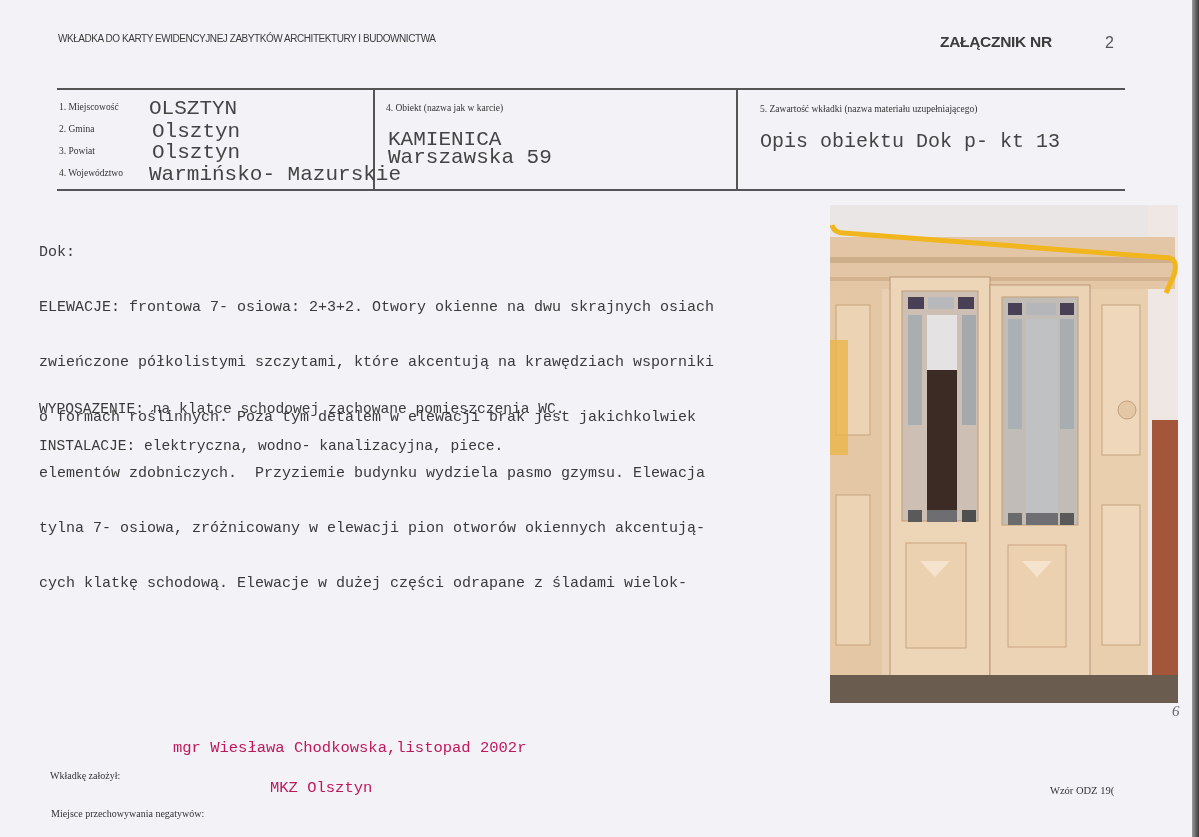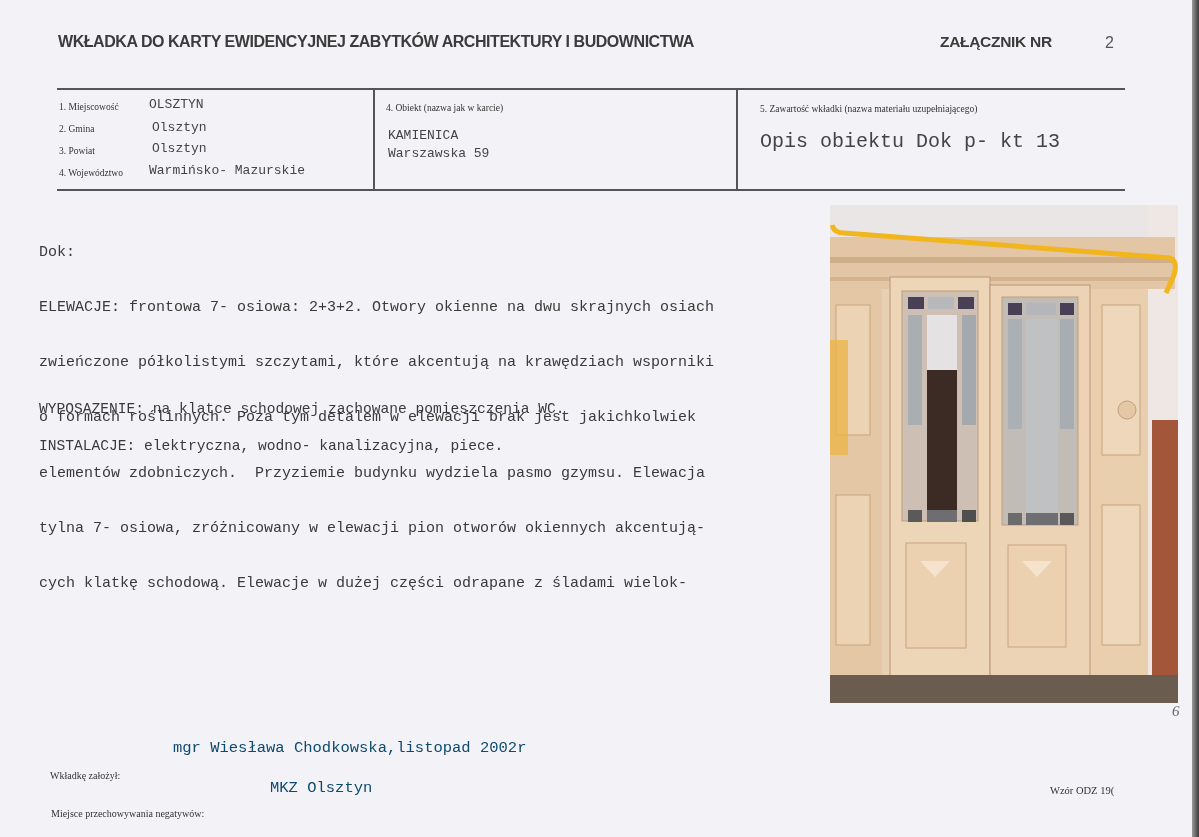--- a/index.html
+++ b/index.html
@@ -5,50 +5,50 @@
   html, body { margin: 0; padding: 0; }
   body {
     width: 1199px; height: 837px; position: relative; overflow: hidden;
     background: #f3f2f6;
     font-family: "Liberation Serif", serif;
     color: #2b2b2b;
   }
   .scan-edge { position: absolute; top: 0; right: 0; width: 7px; height: 837px; background: linear-gradient(to right, #9a9a9a, #3a3a3a); }
   .heading {
     position: absolute; top: 33px; left: 58px;
-    font-family: "Liberation Sans", sans-serif; font-weight: bold; font-size: 16px;
+    font-family: "Liberation Sans", sans-serif; font-weight: normal; font-size: 10px;
     color: #3b3b3b; letter-spacing: -0.45px;
   }
   .annex-label {
     position: absolute; top: 33px; left: 940px;
     font-family: "Liberation Sans", sans-serif; font-weight: bold; font-size: 15.5px; color: #3b3b3b; letter-spacing: -0.3px;
   }
   .annex-num {
     position: absolute; top: 34px; left: 1105px;
     font-family: "Liberation Sans", sans-serif; font-size: 16px; color: #555;
   }
   .rule { position: absolute; left: 57px; width: 1068px; height: 2px; background: #555; }
   .vrule { position: absolute; top: 89px; width: 2px; height: 101px; background: #555; }
   .lbl { position: absolute; font-size: 9.5px; color: #333; }
   .mono { font-family: "Liberation Mono", monospace; color: #444; }
-  .val { position: absolute; font-size: 13px; }
+  .val { position: absolute; font-size: 21px; }
   .body-text {
     position: absolute; top: 207px; left: 39px; width: 780px; margin: 0;
     font-family: "Liberation Mono", monospace; font-size: 15px; line-height: 18.4px;
     color: #3a3a3a; white-space: pre;
   }
   .para { position: absolute; left: 39px; font-family: "Liberation Mono", monospace; font-size: 14.6px; color: #3a3a3a; white-space: pre; }
   .photo {
     position: absolute; left: 830px; top: 205px; width: 348px; height: 498px; overflow: hidden;
     background: #e9d2b6;
   }
   .photo svg { display: block; }
   .hand-num { position: absolute; left: 1172px; top: 703px; font-family: "Liberation Serif", serif; font-size: 15px; color: #666; font-style: italic; }
   .foot-lbl { position: absolute; font-size: 10px; color: #333; margin-top: 20px; }
-  .foot-val { position: absolute; font-family: "Liberation Mono", monospace; font-size: 15.5px; color: #0c4a6e; }
+  .foot-val { position: absolute; font-family: "Liberation Mono", monospace; font-size: 15.5px; color: #be185d; }
   .form-code { position: absolute; left: 1050px; top: 785px; font-size: 10.5px; color: #333; }
 </style>
 </head>
 <body>
 
 <div class="scan-edge"></div>
 
 <div class="heading">WKŁADKA DO KARTY EWIDENCYJNEJ ZABYTKÓW ARCHITEKTURY I BUDOWNICTWA</div>
 <div class="annex-label">ZAŁĄCZNIK NR</div>
 <div class="annex-num">2</div>

